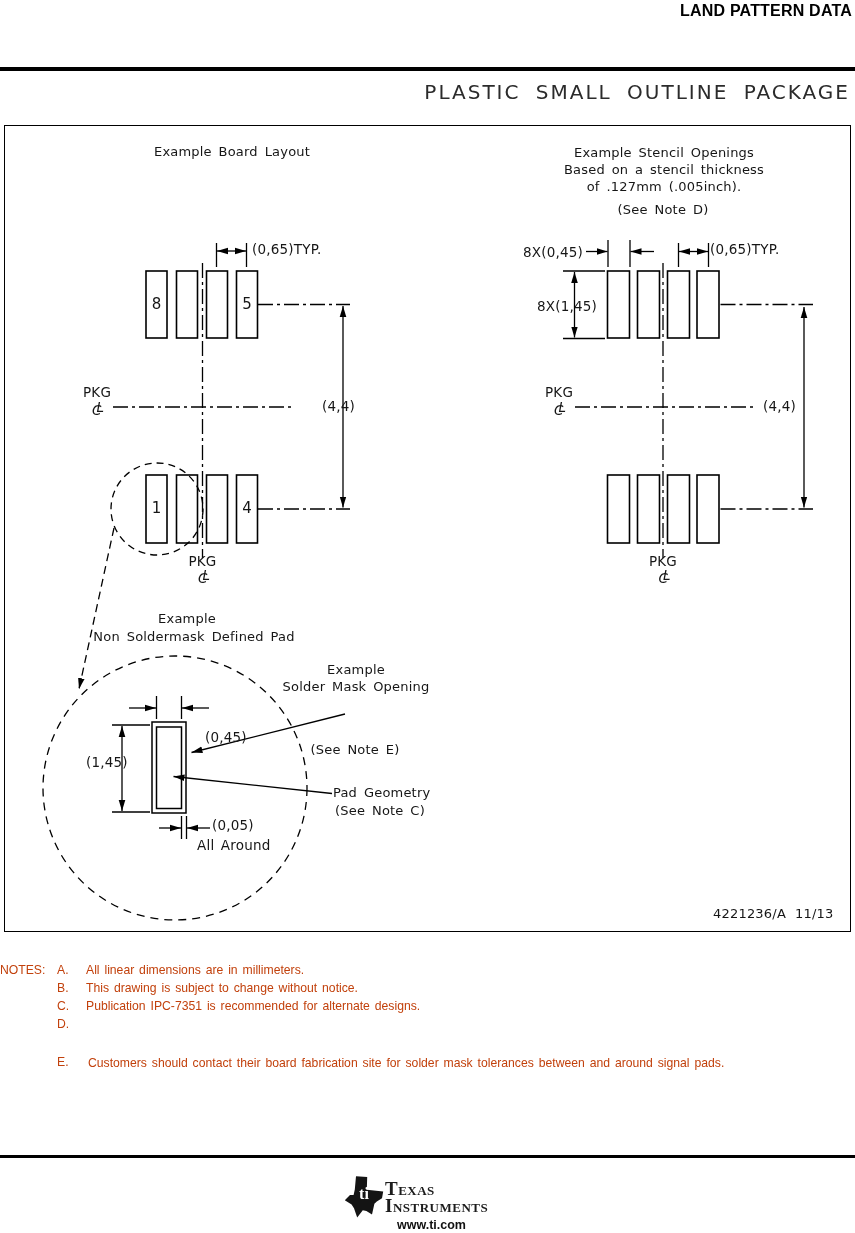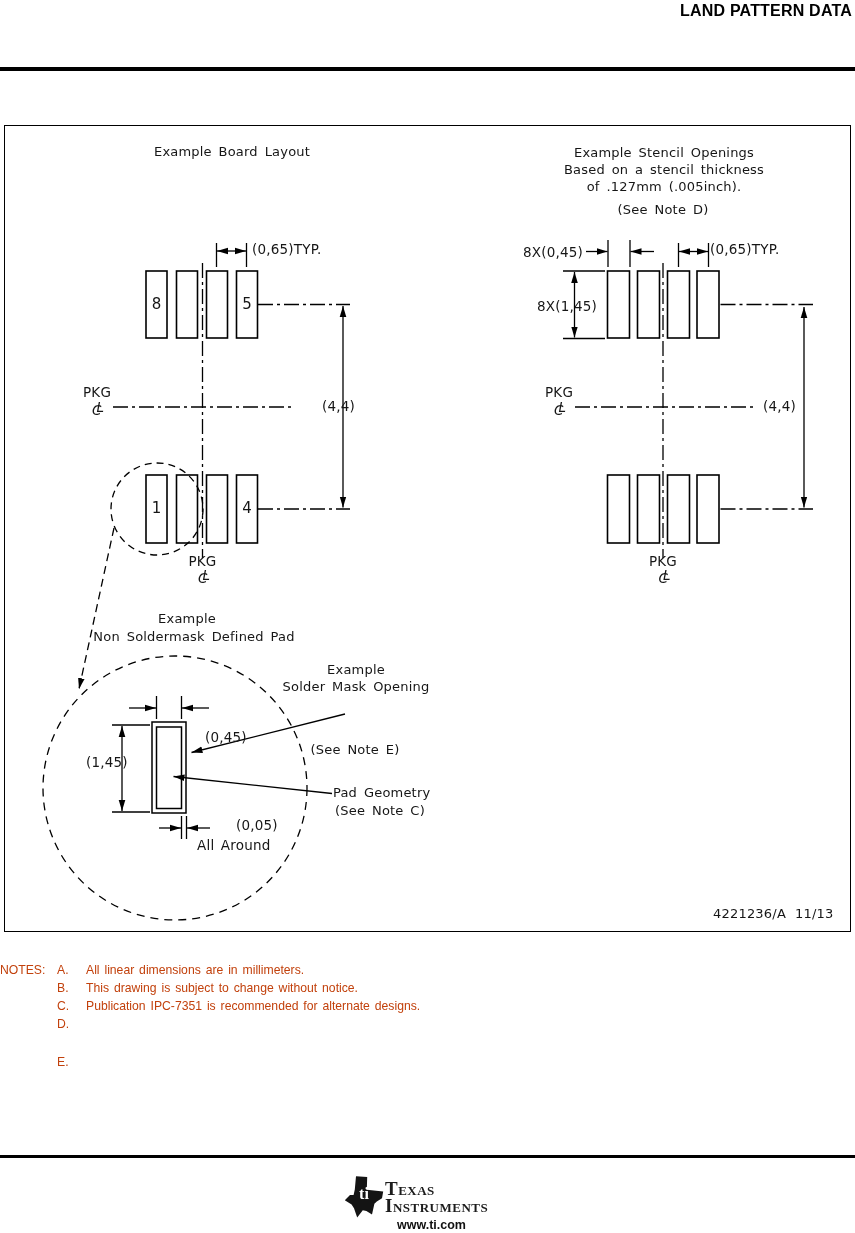--- a/index.html
+++ b/index.html
@@ -25,20 +25,21 @@
            font-size:19px;letter-spacing:.5px;color:#1c1c1c;line-height:17px;}
   .ti-url{font-family:"Liberation Sans",sans-serif;font-weight:bold;font-size:12.5px;color:#111;}
 </style>
 </head>
 <body>
 
 <div id="page">
 
   <div class="t doc-title" style="right:3px;top:2px;">LAND PATTERN DATA</div>
   <div class="rule" style="top:67px;height:3.5px;"></div>
+  <div class="t pkg-type" style="right:5px;top:80px;">PLASTIC SMALL OUTLINE PACKAGE</div>
 
   <div class="box"></div>
 
   <svg class="lines" width="855" height="1233" viewBox="0 0 855 1233">
     <defs>
       <marker id="ah" markerUnits="userSpaceOnUse" markerWidth="12" markerHeight="9" refX="11" refY="4.5" orient="auto-start-reverse">
         <path d="M0,1.2 L11,4.5 L0,7.8 Z" fill="#000"></path>
       </marker>
     </defs>
 
@@ -143,40 +144,41 @@
   <div class="t cad13" style="left:763px;top:398px;">(4,4)</div>
   <div class="t cad13 ctr" style="left:663px;top:553px;">PKG</div>
   <div class="t ctr" style="left:665.5px;top:569px;">
     <span class="clsym"><span class="cpart">C</span><span class="lpart">L</span></span>
   </div>
 
   <div class="t cad12 ctr" style="left:187px;top:611px;">Example</div>
   <div class="t cad12 ctr" style="left:194px;top:629px;">Non Soldermask Defined Pad</div>
   <div class="t cad13" style="left:205px;top:729px;">(0,45)</div>
   <div class="t cad13" style="left:86px;top:754px;">(1,45)</div>
-  <div class="t cad13" style="left:212px;top:817px;margin-left:24px;">(0,05)</div>
+  <div class="t cad13" style="left:212px;top:817px;">(0,05)</div>
   <div class="t cad13" style="left:197px;top:837px;">All Around</div>
   <div class="t cad12 ctr" style="left:356px;top:662px;">Example</div>
   <div class="t cad12 ctr" style="left:356px;top:679px;">Solder Mask Opening</div>
   <div class="t cad12 ctr" style="left:355px;top:695px;margin-top:47px;">(See Note E)</div>
   <div class="t cad12" style="left:333px;top:785px;">Pad Geometry</div>
   <div class="t cad12" style="left:335px;top:803px;">(See Note C)</div>
 
   <div class="t cad12" style="left:713px;top:906px;">4221236/A</div>
   <div class="t cad12" style="left:795px;top:906px;">11/13</div>
 
   <div class="t note" style="left:0px;top:963px;">NOTES:</div>
   <div class="t note" style="left:57px;top:963px;">A.</div>
   <div class="t note" style="left:86px;top:963px;">All linear dimensions are in millimeters.</div>
   <div class="t note" style="left:57px;top:981px;">B.</div>
   <div class="t note" style="left:86px;top:981px;">This drawing is subject to change without notice.</div>
   <div class="t note" style="left:57px;top:999px;">C.</div>
   <div class="t note" style="left:86px;top:999px;">Publication IPC-7351 is recommended for alternate designs.</div>
   <div class="t note" style="left:57px;top:1017px;">D.</div>
   <div class="t note" style="left:57px;top:1055px;">E.</div>
+  <div class="t note" style="left:88px;top:1056px;">Customers should contact their board fabrication site for solder mask tolerances between and around signal pads.</div>
 
   <div class="rule" style="top:1155px;height:2.5px;"></div>
   <div style="position:absolute;left:344px;top:1176px;width:40px;height:42px;">
     <svg width="40" height="42" viewBox="0 0 100 104">
       <path d="M30 0 L58 2 L57 34 L98 38 L95 55 L82 63 L76 69 L70 96 L56 87 L47 85 L33 103 L25 80 L19 71 L2 60 L15 47 L24 47 L27 33 Z" fill="#141414"></path>
       <text x="50" y="58" font-size="40" font-weight="bold" fill="#ffffff" text-anchor="middle" font-family="Liberation Serif, serif">ti</text>
     </svg>
   </div>
   <div class="t ti-name" style="left:385px;top:1180px;">Texas</div>
   <div class="t ti-name" style="left:385px;top:1197px;">Instruments</div>

